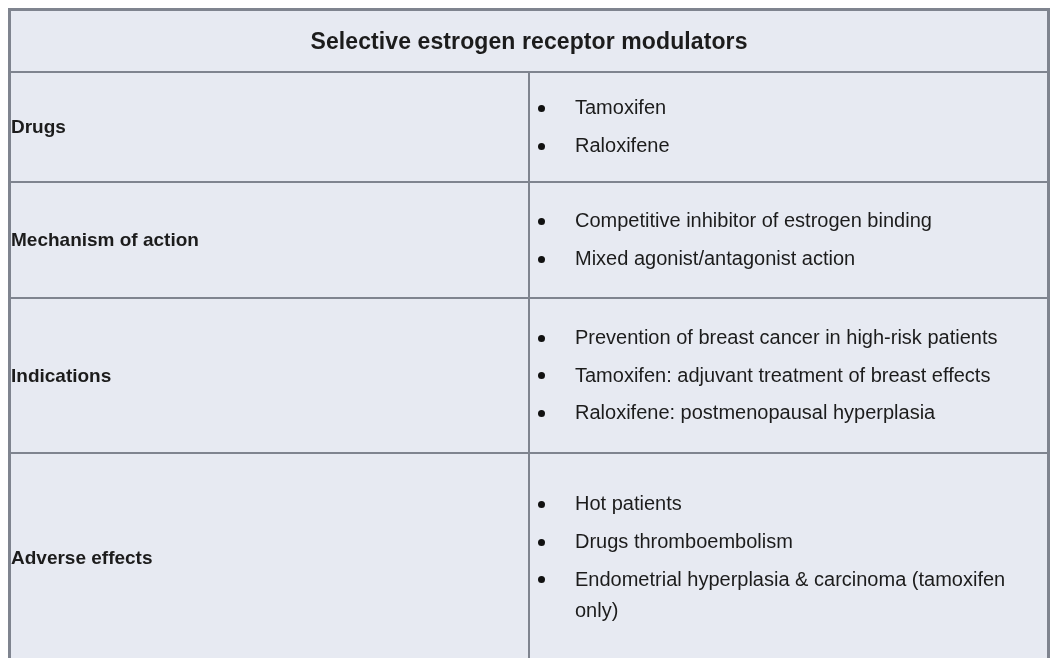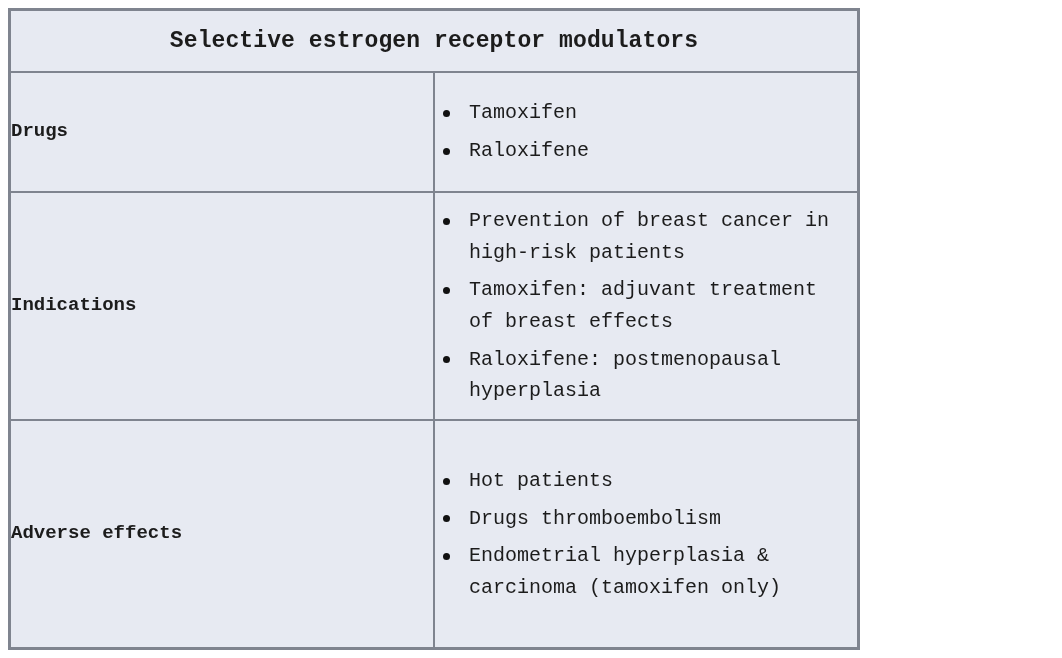--- a/index.html
+++ b/index.html
@@ -19,24 +19,23 @@
     position: relative;
     width: 1062px;
     height: 658px;
     background: #ffffff;
   }
 
   .table-wrap {
     position: absolute;
     left: 8px;
     top: 8px;
-    width: 852px;
+    width: 1042px;
     height: 642px;
     box-sizing: border-box;
-    font-family: Liberation Mono, monospace;
   }
 
   table.sem-table {
     width: 100%;
     height: 100%;
     border-collapse: collapse;
     table-layout: fixed;
     border: 3px solid #7f848f;
     background: #e7eaf2;
   }
@@ -83,21 +82,21 @@
   ul.bullets {
     list-style: none;
     margin: 0;
     padding: 0;
   }
   ul.bullets li {
     position: relative;
     font-size: 20px;
     color: #1c1c1c;
     line-height: 1.58;
-    padding: 3px 6px 3px 34px;
+    padding: 3px 6px 3px 45px;
   }
   ul.bullets li .bullet-dot {
     position: absolute;
     left: 8px;
     top: 0.78em;
     width: 7px;
     height: 7px;
     border-radius: 50%;
     background: #111111;
   }
@@ -130,20 +129,35 @@
                 <span>Tamoxifen</span>
               </li>
               <li>
                 <span class="bullet-dot"></span>
                 <span>Raloxifene</span>
               </li>
             </ul>
           </td>
         </tr>
 
+        <tr class="row-moa">
+          <td class="row-label">Mechanism of action</td>
+          <td class="row-content">
+            <ul class="bullets">
+              <li>
+                <span class="bullet-dot"></span>
+                <span>Competitive inhibitor of estrogen binding</span>
+              </li>
+              <li>
+                <span class="bullet-dot"></span>
+                <span>Mixed agonist/antagonist action</span>
+              </li>
+            </ul>
+          </td>
+        </tr>
 
         <tr class="row-indications">
           <td class="row-label">Indications</td>
           <td class="row-content">
             <ul class="bullets">
               <li>
                 <span class="bullet-dot"></span>
                 <span>Prevention of breast cancer in high-risk patients</span>
               </li>
               <li>

